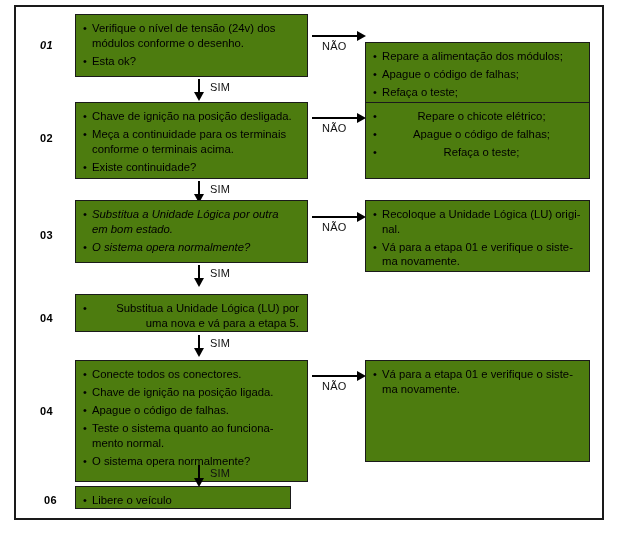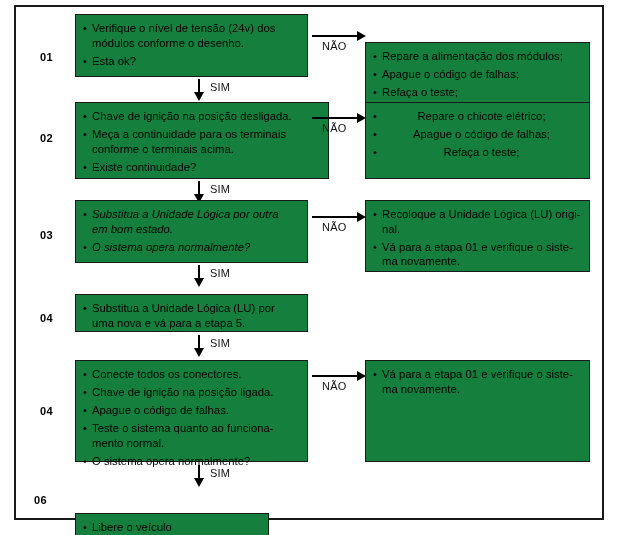--- a/index.html
+++ b/index.html
@@ -31,21 +31,21 @@
     font-size: 11px;
     font-weight: bold;
     color: #000000;
     letter-spacing: 0.3px;
     text-align: left;
   }
   .box {
     position: absolute;
     border: 1.5px solid #1a1a1a;
     box-sizing: border-box;
-    background: #15803d;
+    background: #4d7c0f;
     padding: 6px 8px 6px 7px;
   }
   .bullet-line {
     position: relative;
     font-size: 11.3px;
     line-height: 14.6px;
     color: #000000;
     padding-left: 9px;
     margin-bottom: 3.5px;
     white-space: pre-line;
@@ -102,21 +102,21 @@
     letter-spacing: 0.2px;
     white-space: nowrap;
   }
 </style>
 </head>
 <body>
 
 <div id="page">
   <div id="outer-frame">
 
-    <div class="step-number" style="left:24px; top:44px;">01</div>
+    <div class="step-number" style="left:24px; top:32px;font-style:italic;">01</div>
 
     <div class="box" id="box-01-main" style="left:59px; top:7px; width:233px; height:63px;">
       <div class="bullet-line">Verifique o nível de tensão (24v) dos
 módulos conforme o desenho.</div>
       <div class="bullet-line">Esta ok?</div>
     </div>
 
     <div class="h-arrow" style="left:296px; top:28px; width:45px;"></div>
     <div class="edge-label" style="left:306px; top:33px;">NÃO</div>
 
@@ -124,21 +124,21 @@
       <div class="bullet-line">Repare a alimentação dos módulos;</div>
       <div class="bullet-line">Apague o código de falhas;</div>
       <div class="bullet-line">Refaça o teste;</div>
     </div>
 
     <div class="v-arrow" style="left:182px; top:72px; height:14px;"></div>
     <div class="edge-label" style="left:194px; top:74px;">SIM</div>
 
     <div class="step-number" style="left:24px; top:125px;">02</div>
 
-    <div class="box" id="box-02-main" style="left:59px; top:95px; width:254px; height:77px;">
+    <div class="box" id="box-02-main" style="left:59px; top:95px; width:233px; height:77px;">
       <div class="bullet-line">Chave de ignição na posição desligada.</div>
       <div class="bullet-line">Meça a continuidade para os terminais
 conforme o terminais acima.</div>
       <div class="bullet-line">Existe continuidade?</div>
     </div>
 
     <div class="h-arrow" style="left:296px; top:110px; width:45px;"></div>
     <div class="edge-label" style="left:306px; top:115px;">NÃO</div>
 
     <div class="box" id="box-02-branch" style="left:349px; top:95px; width:225px; height:77px;text-align:center;">
@@ -166,50 +166,50 @@
 nal.</div>
       <div class="bullet-line">Vá para a etapa 01 e verifique o siste-
 ma novamente.</div>
     </div>
 
     <div class="v-arrow" style="left:182px; top:258px; height:14px;"></div>
     <div class="edge-label" style="left:194px; top:260px;">SIM</div>
 
     <div class="step-number" style="left:24px; top:305px;">04</div>
 
-    <div class="box" id="box-04-main" style="left:59px; top:287px; width:233px; height:38px;">
+    <div class="box" id="box-04-main" style="left:59px; top:287px; width:233px; height:38px;text-align:right;">
       <div class="bullet-line">Substitua a Unidade Lógica (LU) por
 uma nova e vá para a etapa 5.</div>
     </div>
 
     <div class="v-arrow" style="left:182px; top:328px; height:14px;"></div>
     <div class="edge-label" style="left:194px; top:330px;">SIM</div>
 
     <div class="step-number" style="left:24px; top:398px;">04</div>
 
-    <div class="box" id="box-05-main" style="left:59px; top:353px; width:233px; height:102px;">
+    <div class="box" id="box-05-main" style="left:59px; top:353px; width:233px; height:122px;">
       <div class="bullet-line">Conecte todos os conectores.</div>
       <div class="bullet-line">Chave de ignição na posição ligada.</div>
       <div class="bullet-line">Apague o código de falhas.</div>
       <div class="bullet-line">Teste o sistema quanto ao funciona-
 mento normal.</div>
       <div class="bullet-line">O sistema opera normalmente?</div>
     </div>
 
     <div class="h-arrow" style="left:296px; top:368px; width:45px;"></div>
     <div class="edge-label" style="left:306px; top:373px;">NÃO</div>
 
     <div class="box" id="box-05-branch" style="left:349px; top:353px; width:225px; height:102px;">
       <div class="bullet-line">Vá para a etapa 01 e verifique o siste-
 ma novamente.</div>
     </div>
 
     <div class="v-arrow" style="left:182px; top:458px; height:14px;"></div>
     <div class="edge-label" style="left:194px; top:460px;">SIM</div>
 
-    <div class="step-number" style="left:18px; top:487px;">06</div>
-
-    <div class="box" id="box-06-main" style="left:59px; top:506px; width:194px; height:23px;">
+    <div class="step-number" style="left:28px; top:487px;">06</div>
+
+    <div class="box" id="box-06-main" style="left:59px; top:479px; width:216px; height:23px;">
       <div class="bullet-line">Libere o veículo</div>
     </div>
 
   </div>
 </div>
 
 </body></html>

